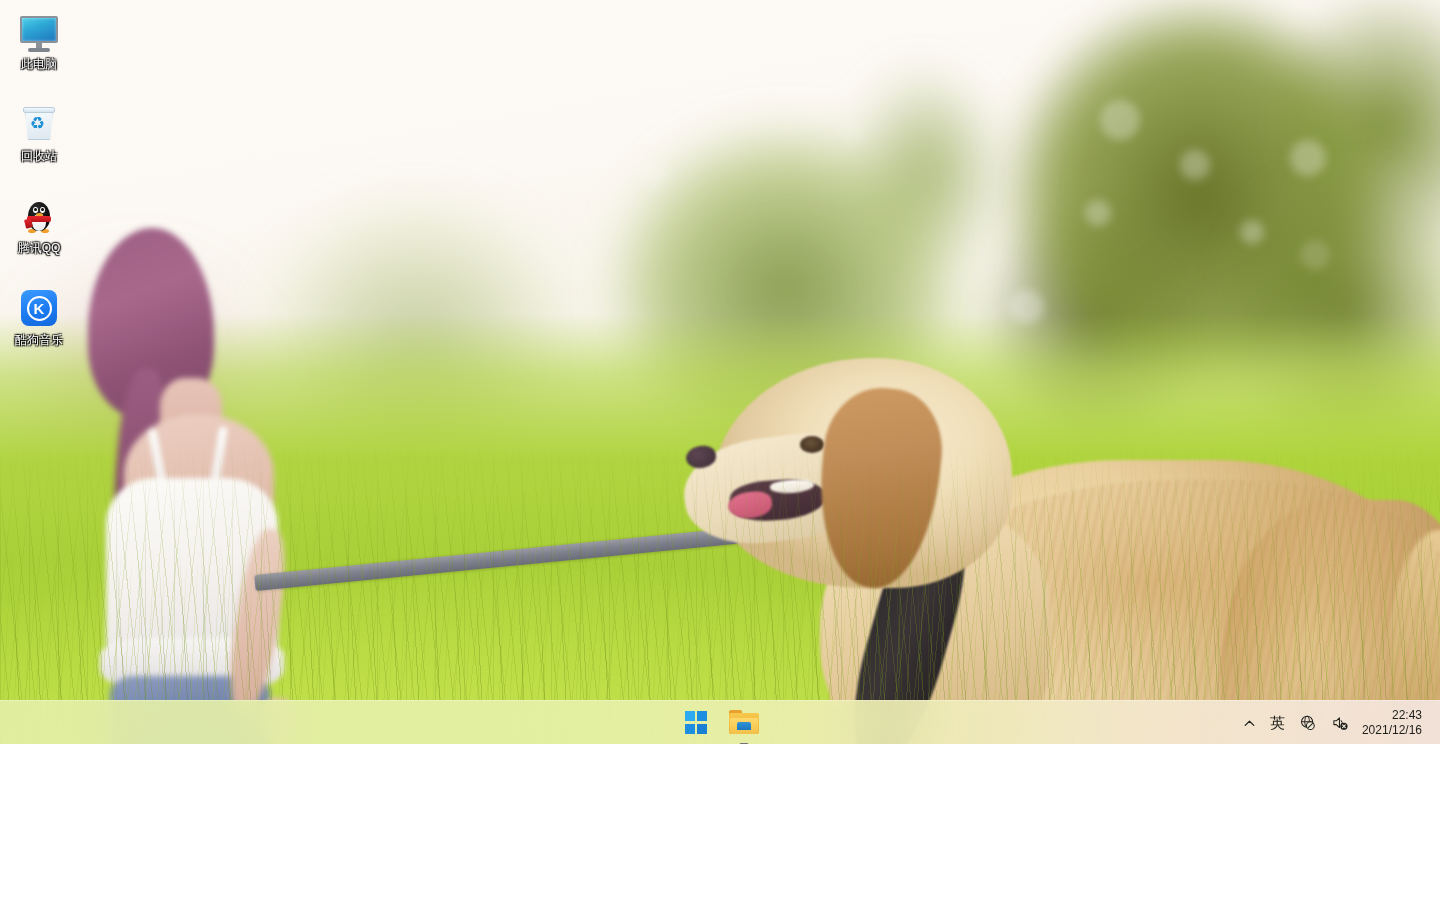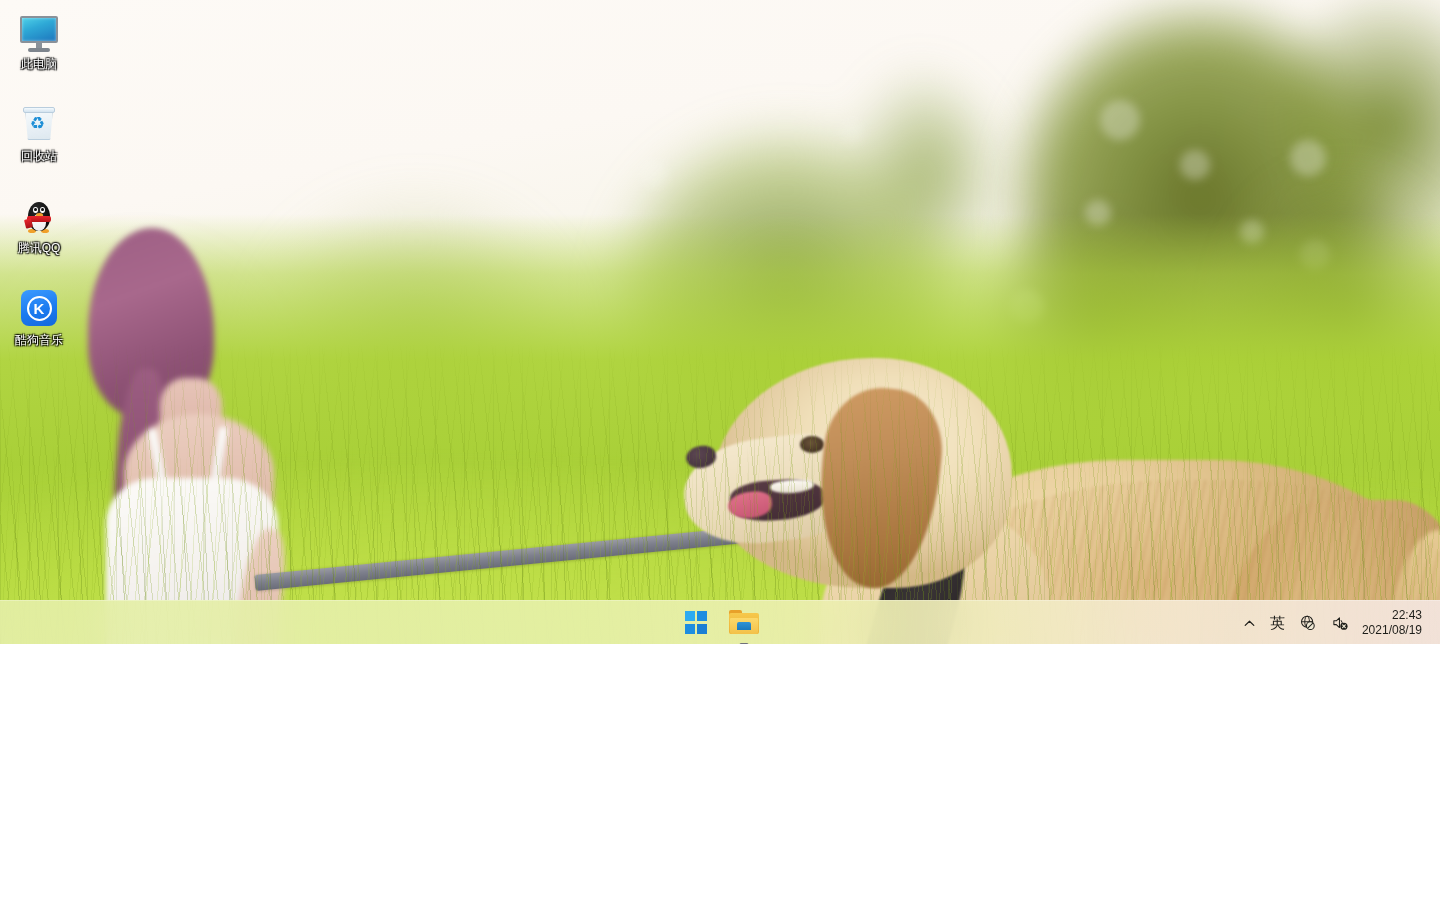--- a/index.html
+++ b/index.html
@@ -8,21 +8,21 @@
   html, body {
     width: 1440px;
     height: 900px;
     overflow: hidden;
     font-family: "Liberation Sans", "DejaVu Sans", sans-serif;
   }
 
   #desktop {
     position: relative;
     width: 1440px;
-    height: 644px;
+    height: 744px;
     overflow: hidden;
     background: #0f172a;
     user-select: none;
   }
 
   
   #wallpaper {
     position: absolute;
     inset: 0;
     overflow: hidden;
@@ -773,19 +773,19 @@
           <path d="M3.2 7.6 H5.9 L9.4 4.3 V15.1 L5.9 11.8 H3.2 Z" fill="none" stroke="#1e1e1a" stroke-width="1.15" stroke-linejoin="round"></path>
           <path d="M11.4 7.2 a3.6 3.6 0 0 1 0 5.0" fill="none" stroke="#1e1e1a" stroke-width="1.1" stroke-linecap="round"></path>
           <circle cx="14.4" cy="13.6" r="4.0" fill="#1e1e1a"></circle>
           <line x1="12.9" y1="12.1" x2="15.9" y2="15.1" stroke="#efe8d4" stroke-width="1.3" stroke-linecap="round"></line>
           <line x1="15.9" y1="12.1" x2="12.9" y2="15.1" stroke="#efe8d4" stroke-width="1.3" stroke-linecap="round"></line>
         </svg>
       </div>
 
       <div class="tray-clock">
         <span>22:43</span>
-        <span>2021/08/19</span>
+        <span>2021/12/16</span>
       </div>
 
     </div>
   </div>
 
 </div>
 
 </body></html>

